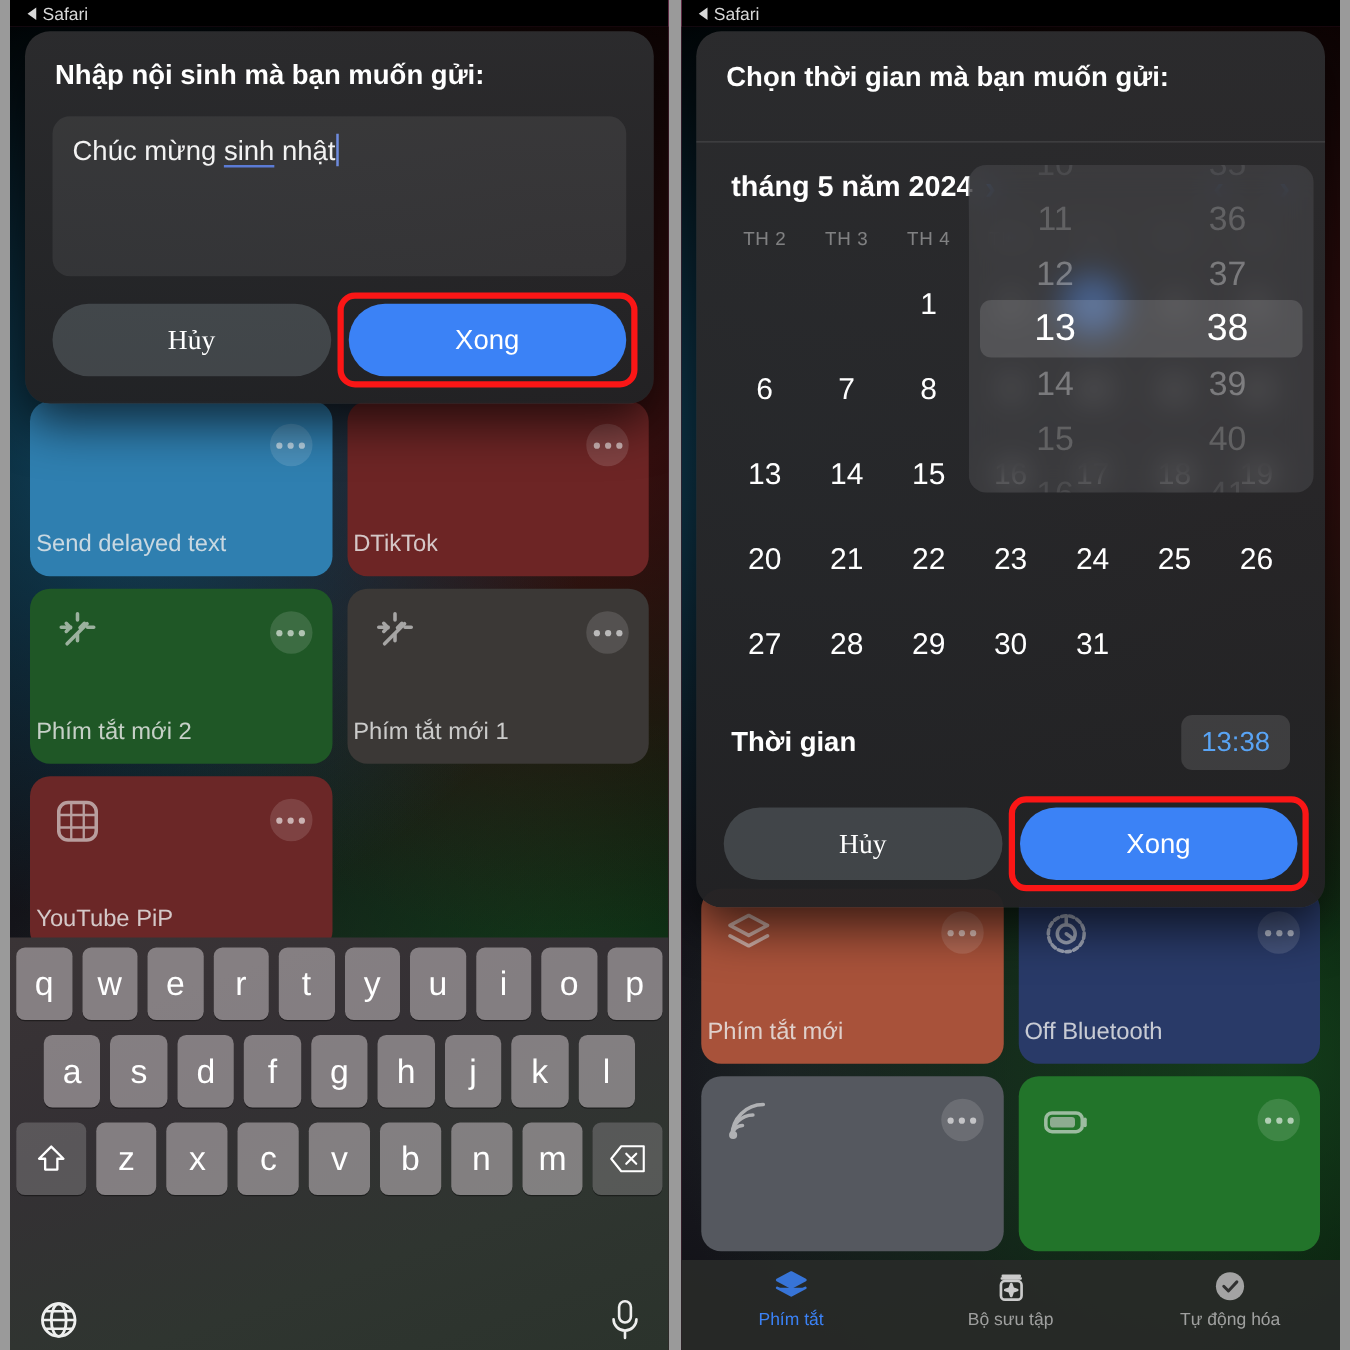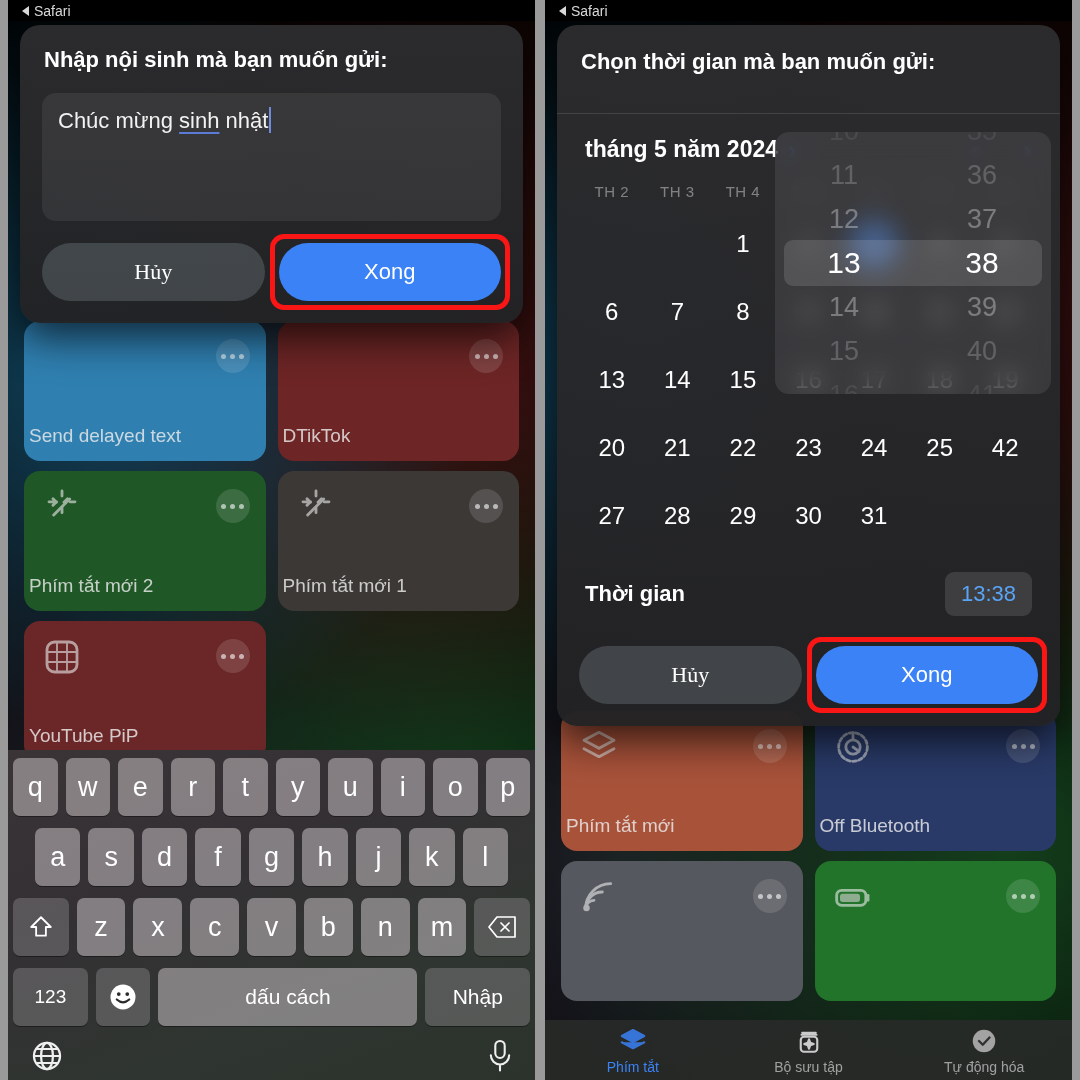--- a/index.html
+++ b/index.html
@@ -99,21 +99,21 @@
   .pcol span{display:block;height:44px;line-height:44px;font-size:27px;color:rgba(255,255,255,.33);}
   .pcol span.sel{color:#fff;font-size:30px;}
   .pcol span.f1{opacity:.6;} .pcol span.f2{opacity:.25;}
 
   .timerow{display:flex;align-items:center;justify-content:space-between;padding:16px 28px 8px 28px;}
   .timerow .tlab{font-size:22px;font-weight:bold;color:#fff;}
   .timerow .tval{background:rgba(255,255,255,.12);border-radius:9px;padding:9px 16px;
                  font-size:22px;color:#59a4f5;}
 
   
-  .tabbar{position:absolute;left:0;bottom:0;width:100%;height:60px;z-index:40;
+  .tabbar{position:absolute;left:0;bottom:0;width:100%;height:72px;z-index:40;
           background:rgba(40,42,40,.92);display:flex;}
   .tab{flex:1;display:flex;flex-direction:column;align-items:center;justify-content:flex-start;padding-top:6px;}
   .tab .tlb{font-size:14px;margin-top:3px;color:rgba(200,200,200,.75);}
   .tab.active .tlb{color:#3b82f6;}
 </style>
 </head>
 <body>
 
 <div class="stage">
 
@@ -240,33 +240,20 @@
             <div class="key">b</div>
             <div class="key">n</div>
             <div class="key">m</div>
           </div>
         <div class="key wide">
           <svg width="30" height="24" viewBox="0 0 30 24">
             <path d="M10 2 H28 V22 H10 L2 12 Z" fill="none" stroke="#fff" stroke-width="1.7" stroke-linejoin="round"></path>
             <path d="M14 8 L22 16 M22 8 L14 16" stroke="#fff" stroke-width="1.7" stroke-linecap="round"></path>
           </svg>
         </div>
-      </div>
-      <div class="krow r4">
-        <div class="key fn">123</div>
-        <div class="key emoji">
-          <svg width="30" height="30" viewBox="0 0 24 24">
-            <circle cx="12" cy="12" r="10" fill="#fff"></circle>
-            <circle cx="8.6" cy="9.6" r="1.5" fill="#2b2b2b"></circle>
-            <circle cx="15.4" cy="9.6" r="1.5" fill="#2b2b2b"></circle>
-            <path d="M7 14 Q12 18.5 17 14" fill="none" stroke="#2b2b2b" stroke-width="1.7" stroke-linecap="round"></path>
-          </svg>
-        </div>
-        <div class="key spc">dấu cách</div>
-        <div class="key ent">Nhập</div>
       </div>
       <div class="kbot">
         <svg width="34" height="34" viewBox="0 0 24 24">
           <circle cx="12" cy="12" r="9.2" fill="none" stroke="#fff" stroke-width="1.6"></circle>
           <ellipse cx="12" cy="12" rx="4.2" ry="9.2" fill="none" stroke="#fff" stroke-width="1.6"></ellipse>
           <path d="M3 12 H21 M4.2 7 H19.8 M4.2 17 H19.8" stroke="#fff" stroke-width="1.4"></path>
         </svg>
         <svg width="26" height="34" viewBox="0 0 18 26">
           <rect x="5.4" y="1.5" width="7.2" height="13" rx="3.6" fill="none" stroke="#fff" stroke-width="1.6"></rect>
           <path d="M2 12.5 A7 7 0 0 0 16 12.5 M9 19.5 V24" fill="none" stroke="#fff" stroke-width="1.6" stroke-linecap="round"></path>
@@ -395,21 +382,21 @@
             <div>16</div>
             <div>17</div>
             <div>18</div>
             <div>19</div>
             <div>20</div>
             <div>21</div>
             <div>22</div>
             <div>23</div>
             <div>24</div>
             <div>25</div>
-            <div>42</div>
+            <div>26</div>
             <div>27</div>
             <div>28</div>
             <div>29</div>
             <div>30</div>
             <div>31</div>
           </div>
 
         <div class="picker">
           <div class="band"></div>
           <div class="pcol h" id="pick-h">

